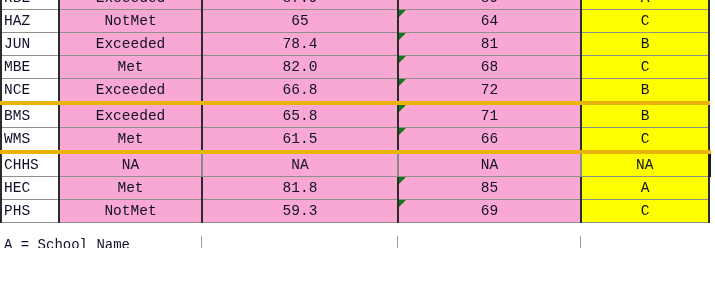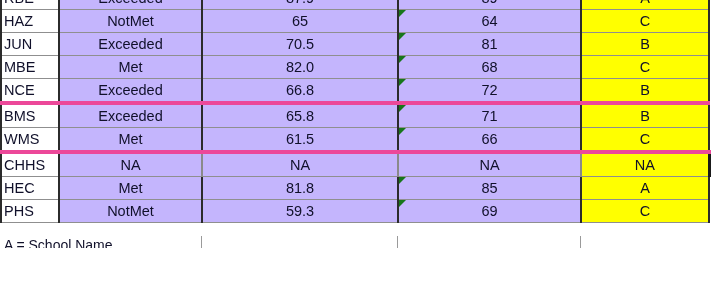--- a/index.html
+++ b/index.html
@@ -14,20 +14,21 @@
     font-family: "Liberation Sans", sans-serif;
     color: #10102a;
   }
 
   #sheet {
     position: relative;
     width: 715px;
     height: 248px;
     background: #ffffff;
     overflow: hidden;
+    font-family: Liberation Mono, monospace;
   }
 
   
   #grid-shift {
     position: absolute;
     left: 0;
     top: -14px;
     width: 715px;
   }
 
@@ -65,21 +66,21 @@
     text-align: left;
     padding-left: 4px;
     font-size: 15px;
     border-left: 2px solid #2b2b2b;
     border-right: 2px solid #2b2b2b;
     border-top: 1px solid #6e6e6e;
     border-bottom: 1px solid #6e6e6e;
   }
 
   td.green {
-    background: #c4b5fd;
+    background: #f9a8d4;
     text-align: center;
   }
 
   td.yellow {
     background: #ffff00;
     text-align: center;
     border-right: 3px solid #1a1a1a;
   }
 
   
@@ -92,21 +93,21 @@
     left: 0;
     width: 0;
     height: 0;
     border-top: 7px solid #17761b;
     border-right: 7px solid transparent;
     pointer-events: none;
   }
 
   
   tr.group-end > td {
-    border-bottom: 4px solid #ec4899;
+    border-bottom: 4px solid #eab308;
   }
   
   tr.group-start > td {
     border-top: 0;
   }
 
   
   tr.na-row > td.green,
   tr.na-row > td.yellow {
     border-left-color: #8a8a8a;
@@ -183,21 +184,21 @@
           <tr>
             <td class="code">HAZ</td>
             <td class="green">NotMet</td>
             <td class="green">65</td>
             <td class="green with-marker"><span class="comment-marker"></span><span>64</span></td>
             <td class="yellow">C</td>
           </tr>
           <tr>
             <td class="code">JUN</td>
             <td class="green">Exceeded</td>
-            <td class="green">70.5</td>
+            <td class="green">78.4</td>
             <td class="green with-marker"><span class="comment-marker"></span><span>81</span></td>
             <td class="yellow">B</td>
           </tr>
           <tr>
             <td class="code">MBE</td>
             <td class="green">Met</td>
             <td class="green">82.0</td>
             <td class="green with-marker"><span class="comment-marker"></span><span>68</span></td>
             <td class="yellow">C</td>
           </tr>

